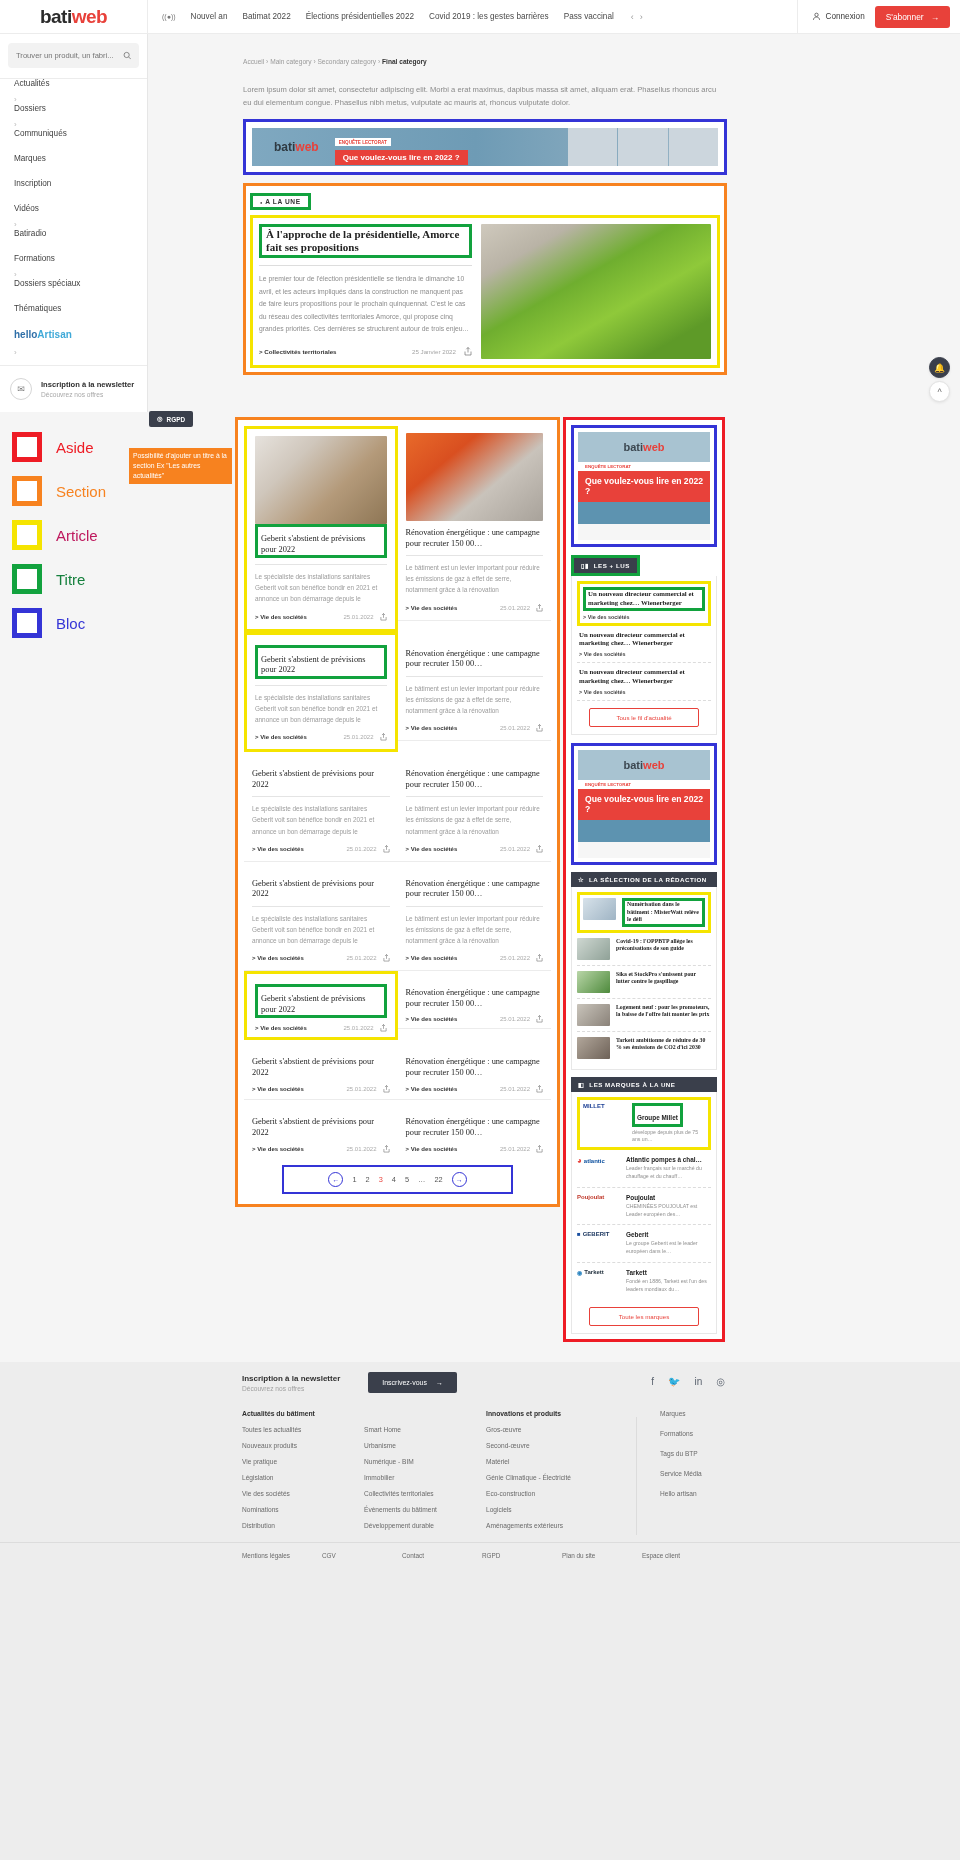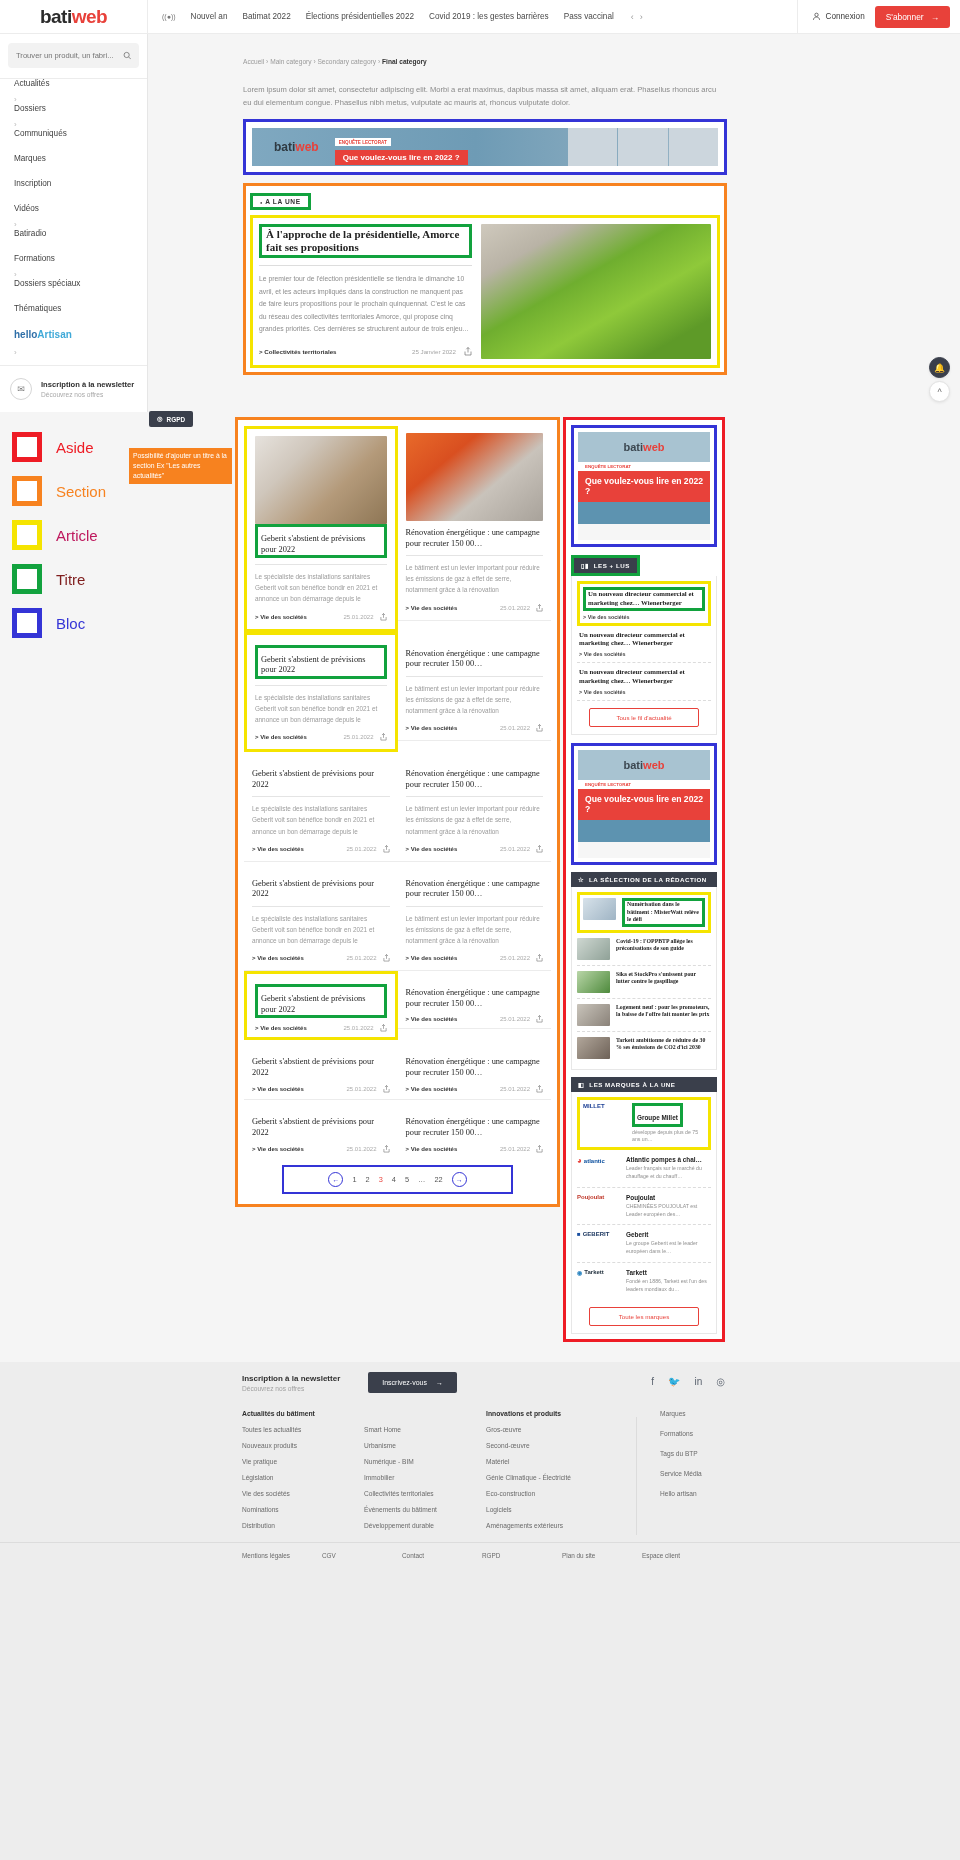--- a/index.html
+++ b/index.html
@@ -269,21 +269,21 @@
   <div class="lg-row">
     <div class="lg-sq" style="border-color:#f7821f"></div>
     <div class="lg-lb" style="color:#f7821f">Section</div>
   </div>
   <div class="lg-row">
     <div class="lg-sq" style="border-color:#f5e400"></div>
     <div class="lg-lb" style="color:#be185d">Article</div>
   </div>
   <div class="lg-row">
     <div class="lg-sq" style="border-color:#12a23e"></div>
-    <div class="lg-lb" style="color:#7f1d1d">Titre</div>
+    <div class="lg-lb" style="color:#15803d">Titre</div>
   </div>
   <div class="lg-row">
     <div class="lg-sq" style="border-color:#3434d6"></div>
     <div class="lg-lb" style="color:#3434d6">Bloc</div>
   </div>
 </div>
 <div class="callout">Possibilité d'ajouter un titre à la section Ex "Les autres actualités"</div>
 
 <div class="main">
   <div class="bc">

